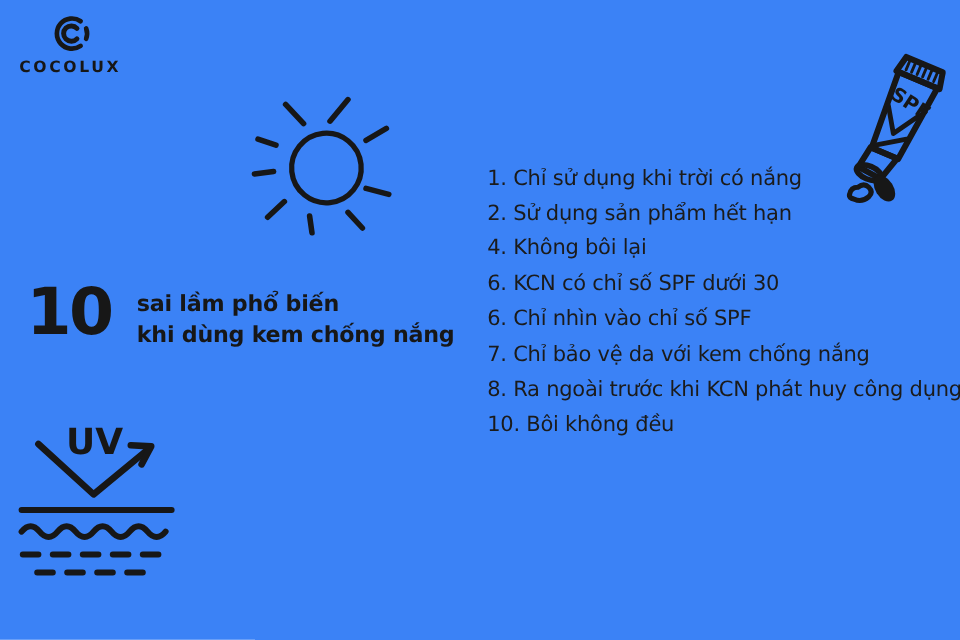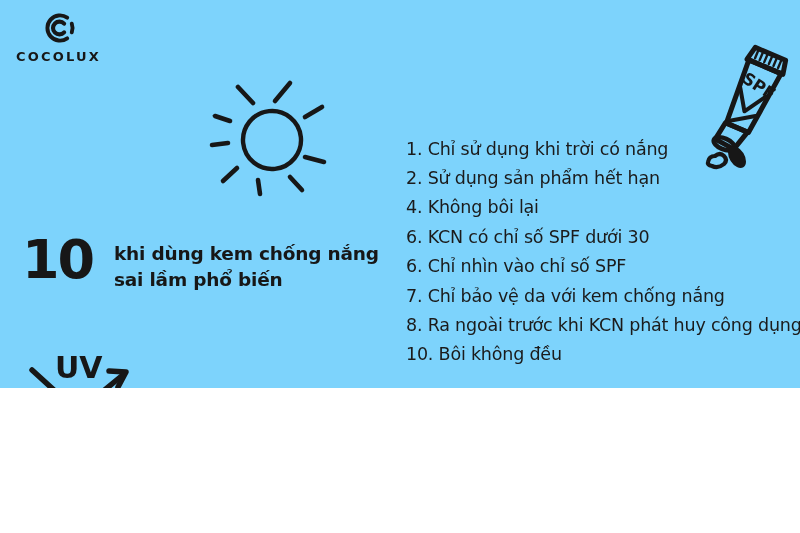--- a/index.html
+++ b/index.html
@@ -1,19 +1,19 @@
 <!DOCTYPE html>
 <html><head>
 <meta charset="utf-8">
 <style>
   html,body { margin:0; padding:0; }
   .canvas {
     position:relative;
-    width:800px; height:388px;
-    background:#7dd3fc;
+    width:800px; height:533px;
+    background:#3b82f6;
     overflow:hidden;
     font-family:"DejaVu Sans", sans-serif;
     color:#171717;
   }
   
   .brand-mark { position:absolute; left:44px; top:12px; width:32px; height:32px; }
   .brand-name {
     position:absolute; left:16px; top:49px;
     font-size:13px; font-weight:bold; letter-spacing:2.2px; color:#171717;
   }
@@ -70,22 +70,22 @@
       <line x1="90" y1="102" x2="102" y2="115"></line>
       <line x1="58" y1="105" x2="60" y2="119"></line>
       <line x1="37" y1="93" x2="23" y2="106"></line>
       <line x1="28" y1="68" x2="12" y2="70"></line>
       <line x1="30" y1="46" x2="15" y2="41"></line>
     </g>
   </svg>
 
   <div class="headline-number">10</div>
   <div class="headline-text">
+    <div>sai lầm phổ biến</div>
     <div>khi dùng kem chống nắng</div>
-    <div>sai lầm phổ biến</div>
   </div>
 
   <svg class="uv-illo" viewBox="0 0 150 160" aria-hidden="true">
     <text class="svg-label" x="45" y="48" font-size="30">UV</text>
     <path class="ink-stroke" stroke-width="5.5" d="M22,40 L68,82 L114,44"></path>
     <path class="ink-stroke" stroke-width="5.5" d="M99,41 L116,42 L108,57" fill="none"></path>
     <line class="ink-stroke" stroke-width="5" x1="8" y1="95" x2="133" y2="95"></line>
     <path class="ink-stroke" stroke-width="5" d="M8,113 q7.5,-9 15,0 t15,0 t15,0 t15,0 t15,0 t15,0 t15,0 t15,0"></path>
     <line class="ink-stroke" stroke-width="5" stroke-linecap="butt" x1="9" y1="132" x2="133" y2="132" stroke-dasharray="13 12"></line>
     <line class="ink-stroke" stroke-width="5" stroke-linecap="butt" x1="21" y1="147" x2="121" y2="147" stroke-dasharray="13 12"></line>

